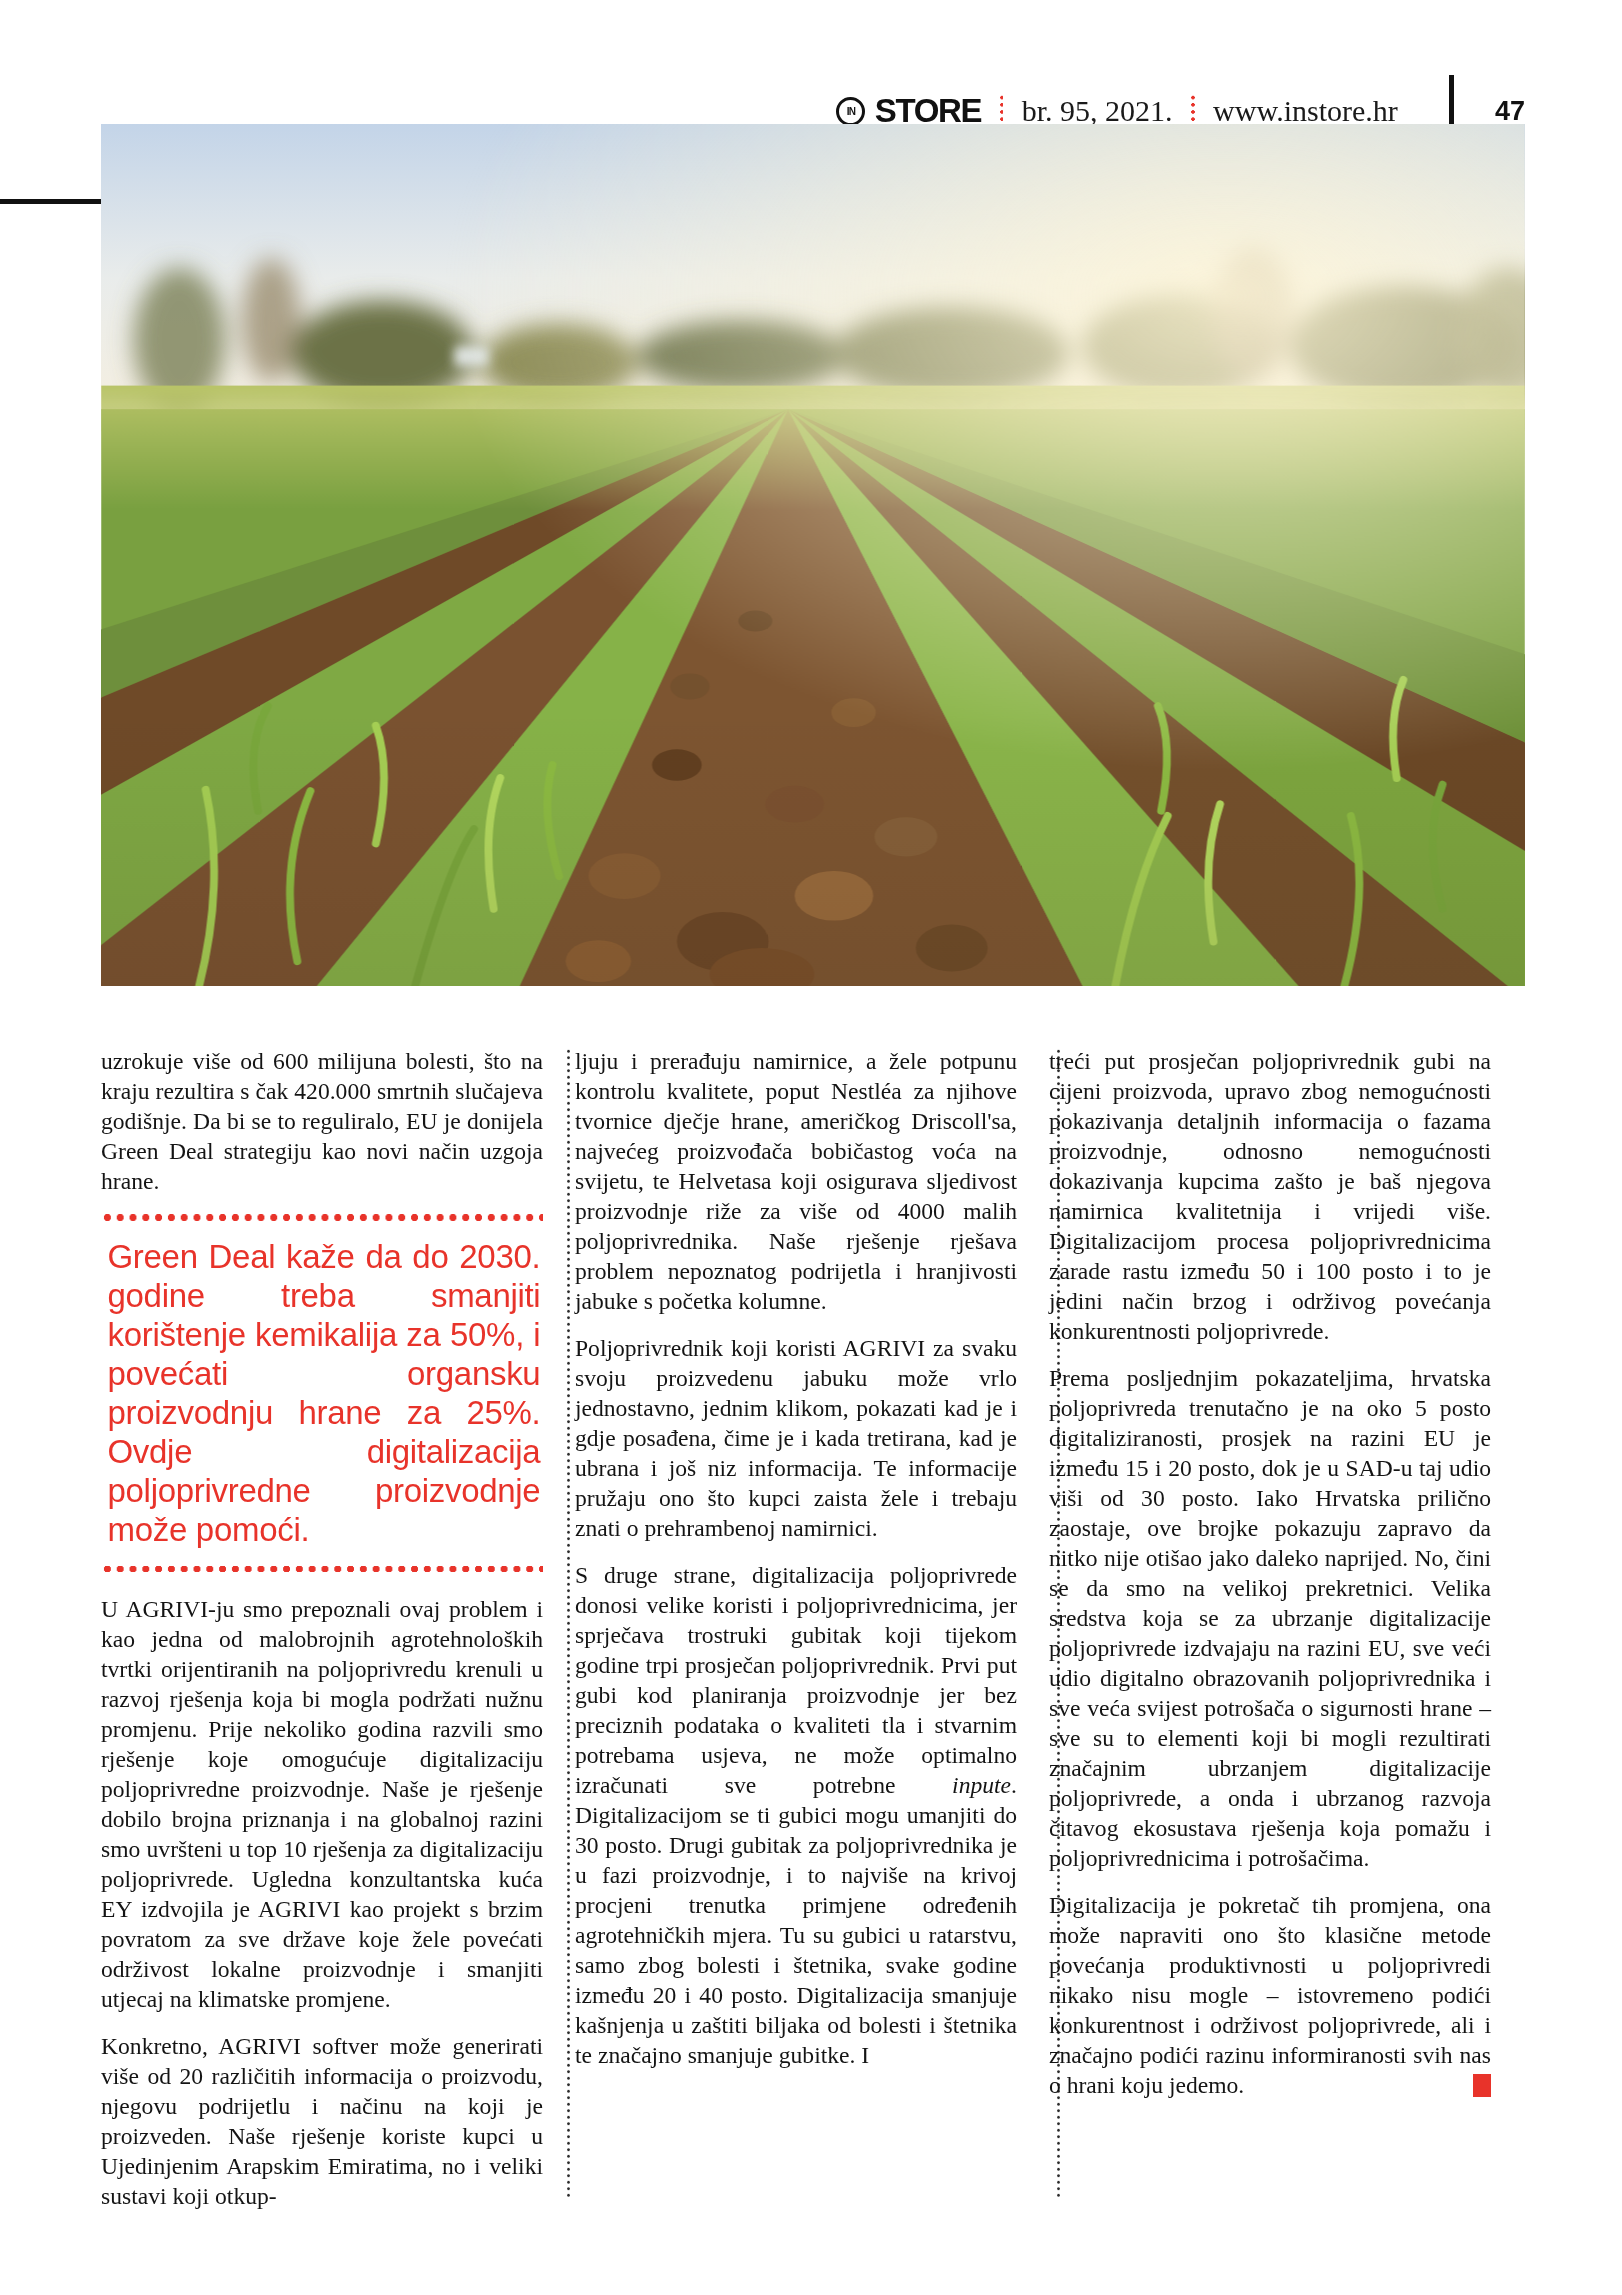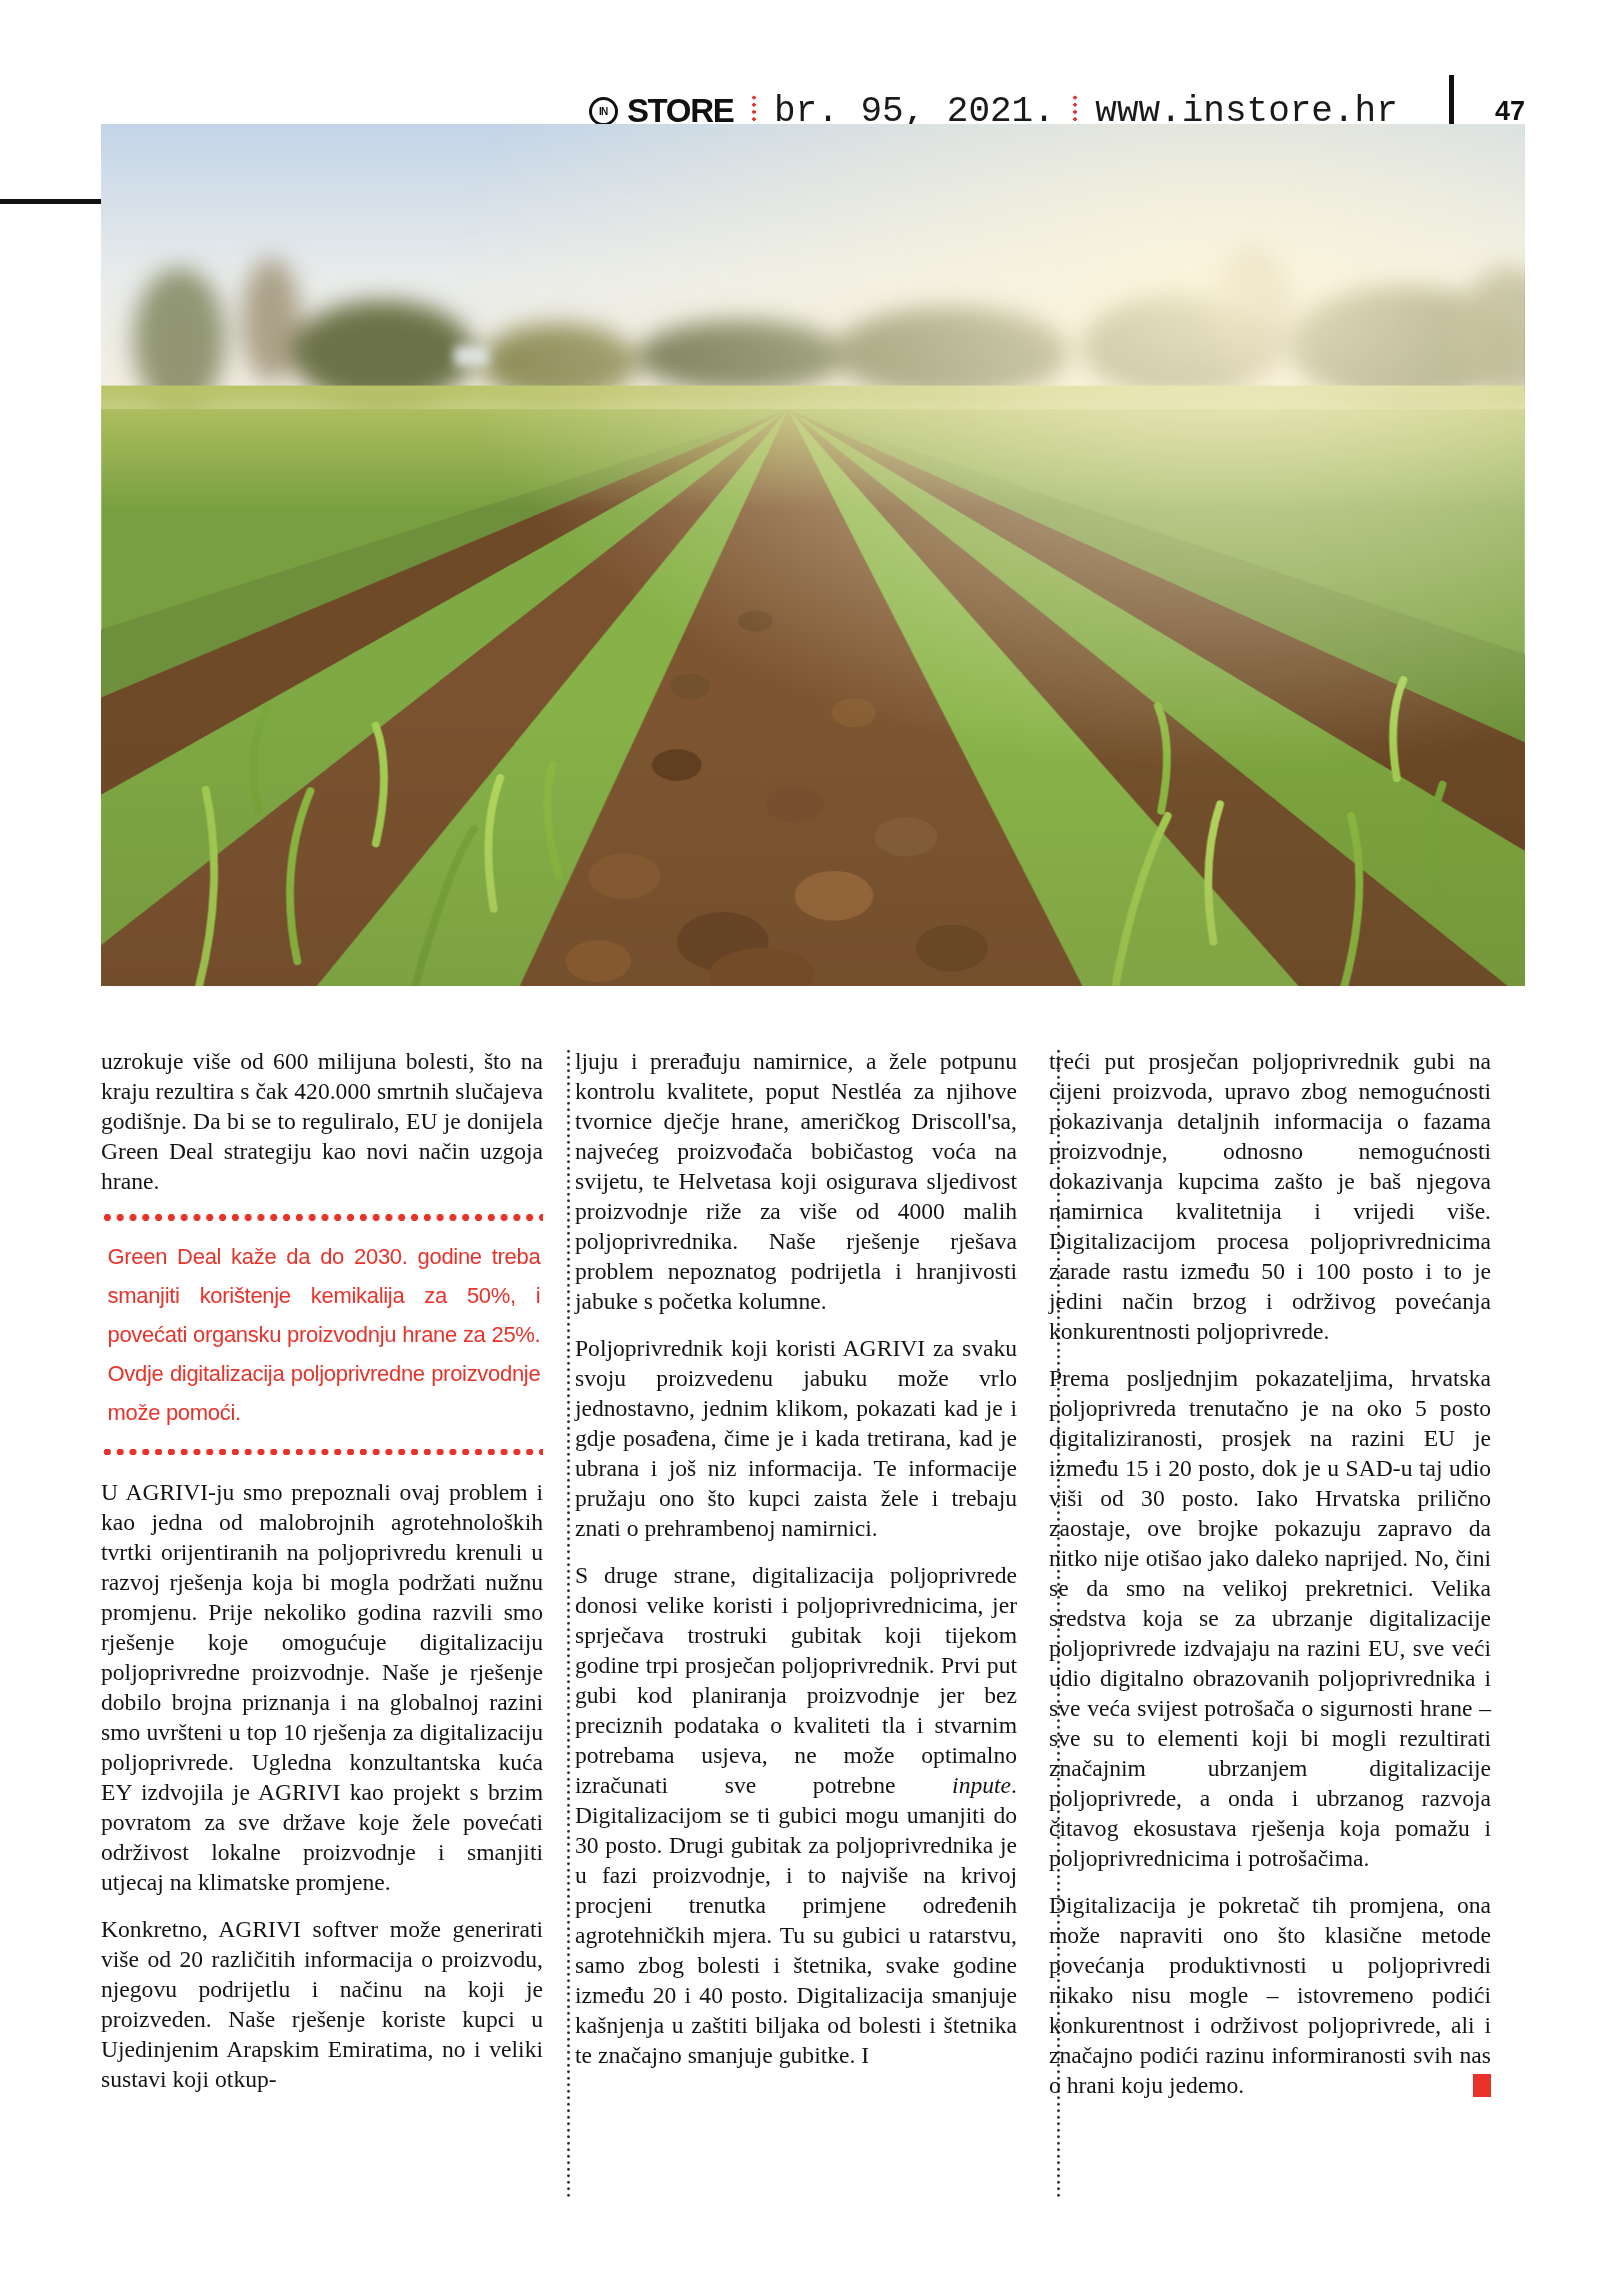--- a/index.html
+++ b/index.html
@@ -24,21 +24,21 @@
   }
   .logo-store {
     font-family: "Liberation Sans", sans-serif; font-weight: bold;
     font-size: 33px; letter-spacing: -1.3px; color: #111; margin-left: 9.2px;
   }
   .hdr-dots {
     width: 3.9px; height: 35px; margin: 0 18.3px;
     background-image: radial-gradient(circle, #e8332a 1.8px, rgba(0,0,0,0) 2px);
     background-size: 3.9px 7.2px; background-repeat: repeat-y;
   }
-  .hdr-text { font-family: Liberation Mono, monospace; font-size: 36px; color: #1a1a1a; }
+  .hdr-text { font-family: Liberation Serif, serif; font-size: 30px; color: #1a1a1a; }
   .hdr-bar { width: 5.2px; height: 73px; background: #111; margin-left: 51px; margin-right: 41px; }
   .page-num { font-family: "Liberation Sans", sans-serif; font-weight: bold; font-size: 27px; color: #111; }
 
   .left-bar { position: absolute; top: 199px; left: 0; width: 101px; height: 5.2px; background: #111; }
 
   
   .photo { position: absolute; top: 124px; left: 101px; width: 1424px; height: 862px; overflow: hidden; }
   .photo svg { display: block; width: 100%; height: 100%; }
 
   
@@ -59,21 +59,21 @@
 
   
   .quote-wrap { margin: 10.5px 0 21px 0; }
   .dots-h {
     height: 8.5px;
     background-image: radial-gradient(circle, #e8332a 3.3px, rgba(0,0,0,0) 3.7px);
     background-size: 12.8px 8.5px; background-repeat: repeat-x;
   }
   .pull-quote-text {
     font-family: "Liberation Sans", sans-serif; color: #e8332a;
-    font-size: 22px; line-height: 39px; text-align: justify;
+    font-size: 33px; line-height: 39px; text-align: justify;
     padding: 15.7px 2.6px 15.7px 6.5px; letter-spacing: -0.3px;
   }
 
   .italic { font-style: italic; }
   .endmark { float: right; width: 18.3px; height: 23.6px; background: #e8332a; margin-top: 3.9px; }
 </style>
 </head>
 <body>
 
 <div class="header-right">

